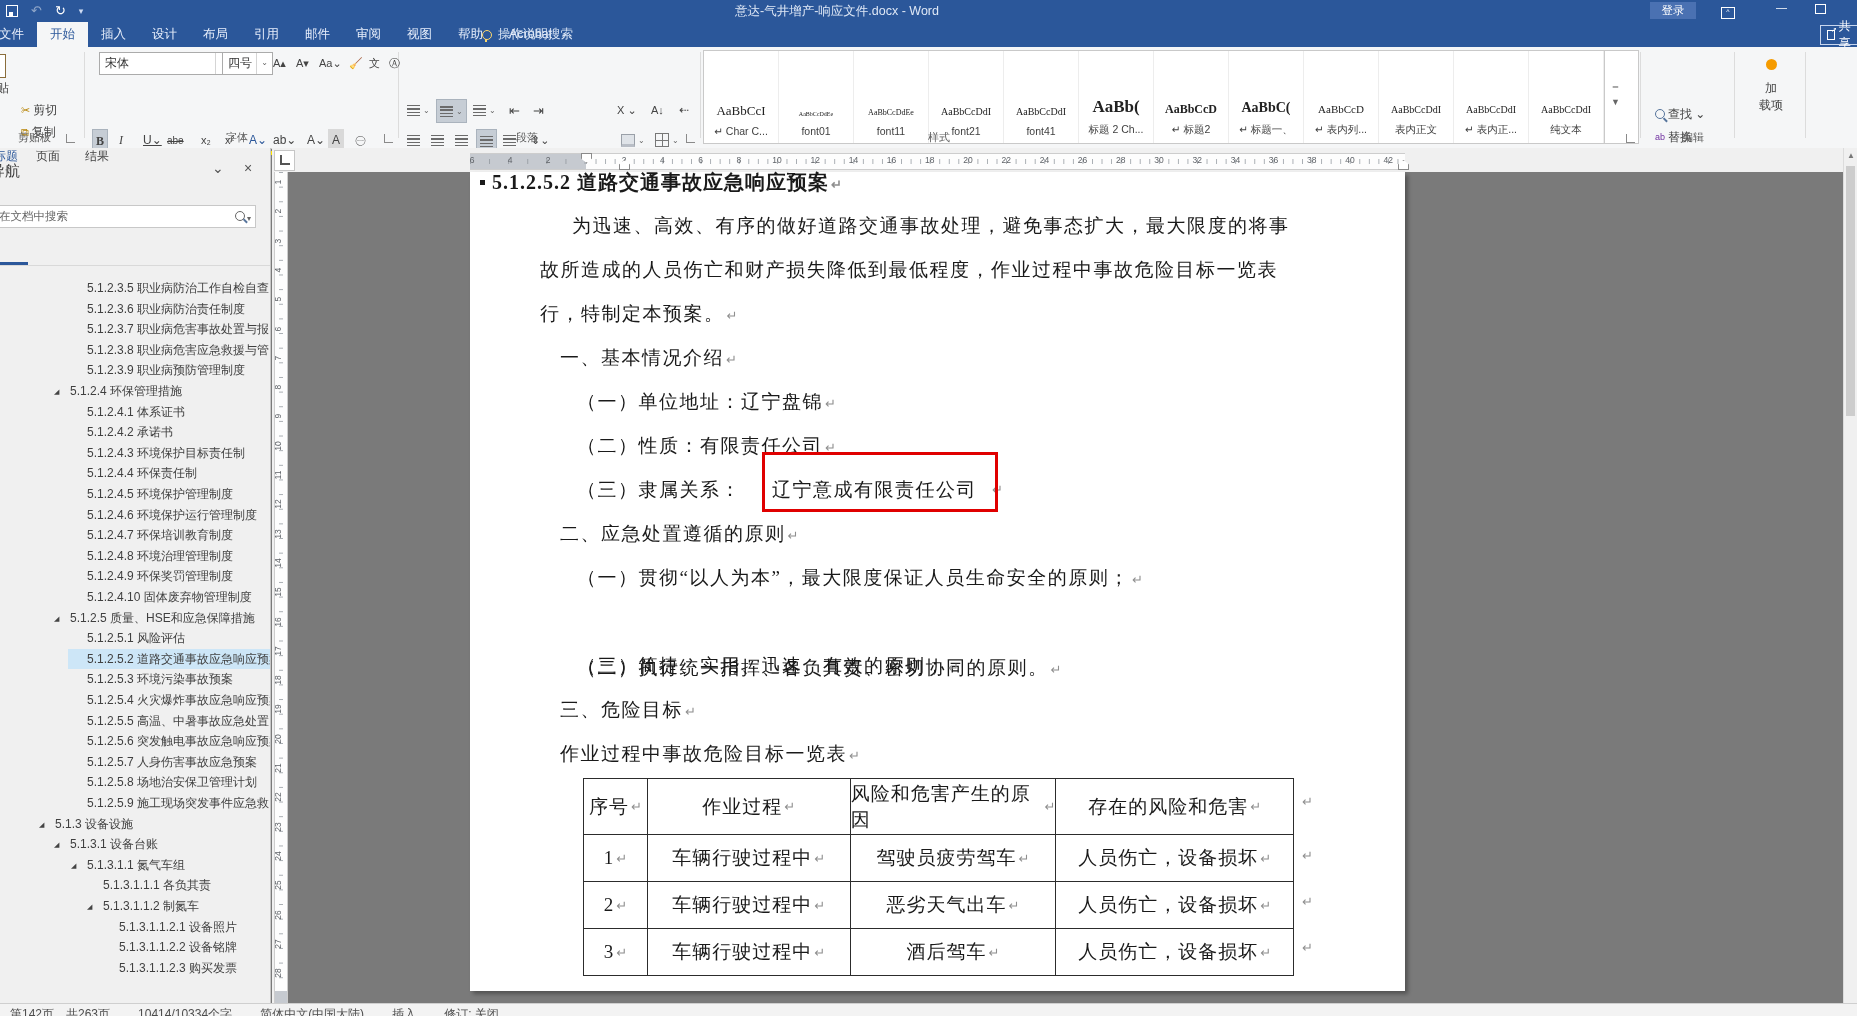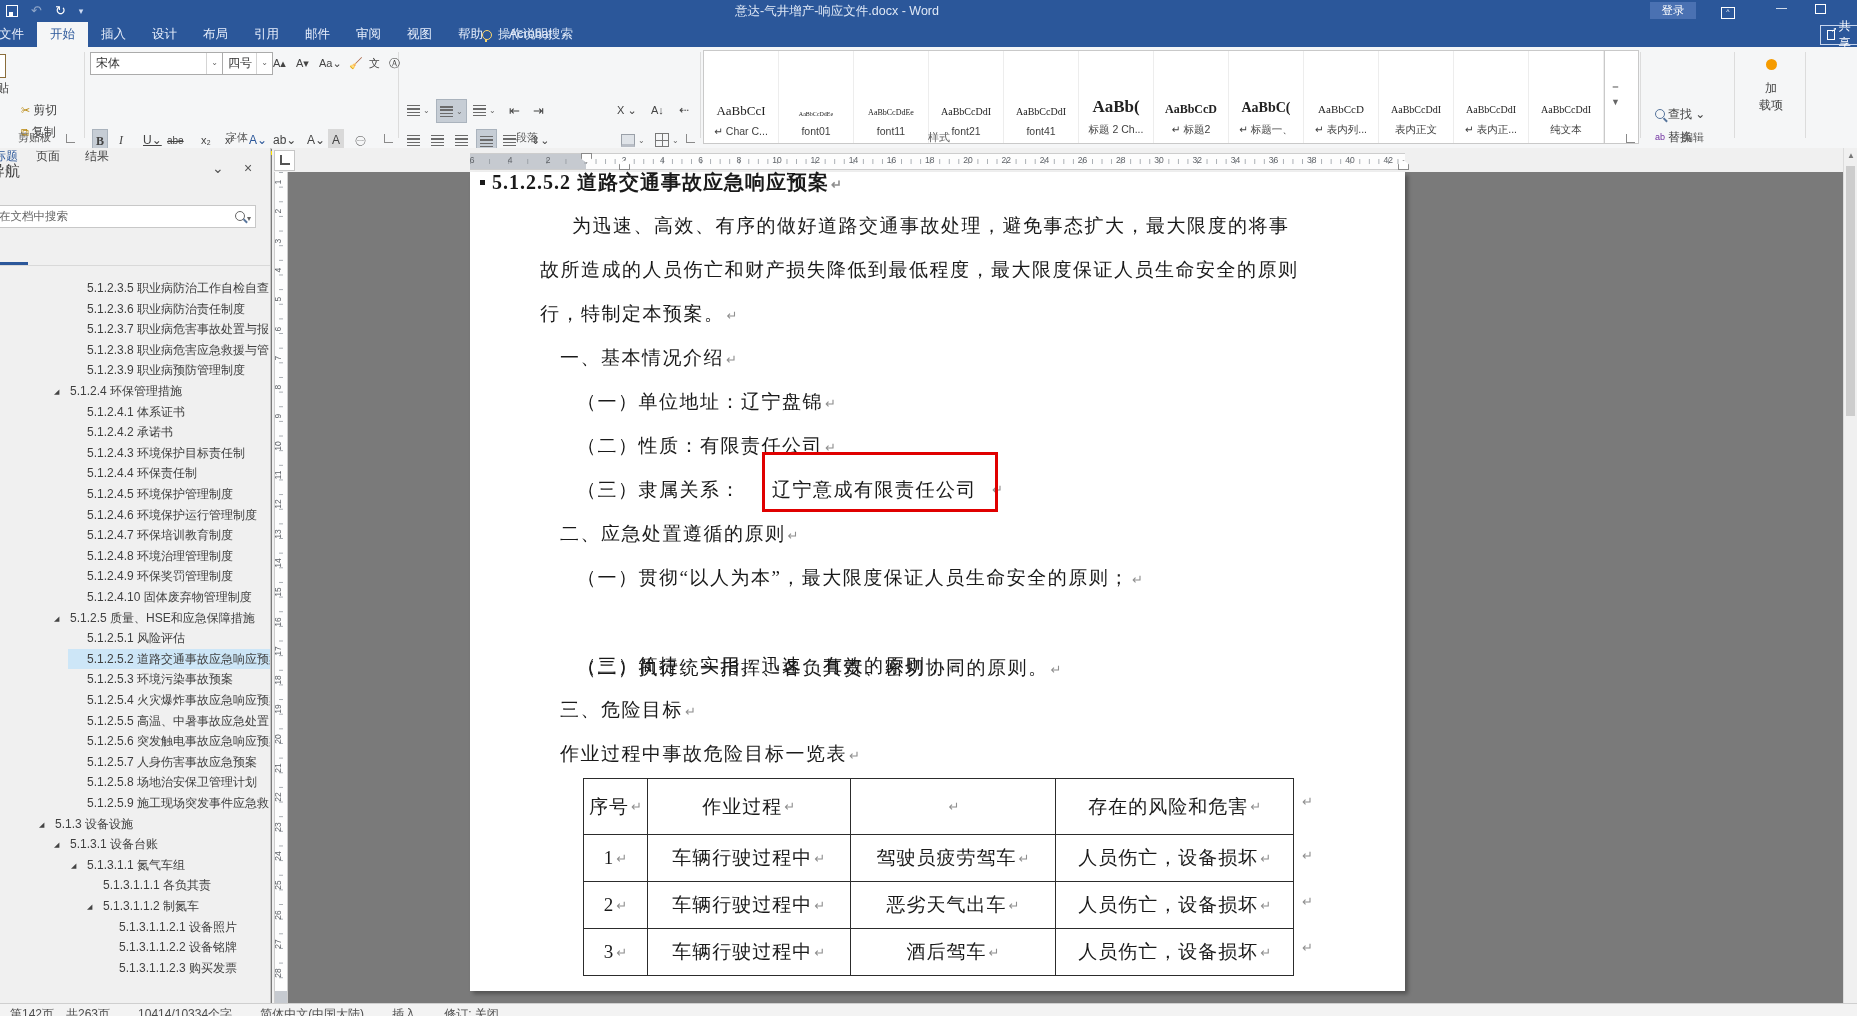--- a/index.html
+++ b/index.html
@@ -183,21 +183,21 @@
       <div class="abs btn" style="left: 18px; top: 74px;">
         <div style="font-size: 11px; color: rgb(184, 134, 11);">⧉</div>
         <div>复制</div>
       </div>
       <div class="abs btn" style="left: 18px; top: 96px;">
         <div style="font-size: 11px; color: rgb(184, 134, 11);">🖌</div>
         <div>格式刷</div>
       </div>
       <div class="abs gl" style="left: 18px;">剪贴板</div>
       <div class="abs launch" style="left: 66px;"></div>
-      <div class="abs combo" style="left: 90px; top: 5px; width: 126px;">
+      <div class="abs combo" style="left: 99px; top: 5px; width: 126px;">
         <div>宋体</div>
         <div class="ca">⌄</div>
       </div>
       <div class="abs combo" style="left: 222px; top: 5px; width: 44px;">
         <div>四号</div>
         <div class="ca">⌄</div>
       </div>
       <div class="abs btn" style="left: 270px; top: 5px; font-size: 11px;">A▴</div>
       <div class="abs btn" style="left: 293px; top: 5px; font-size: 11px;">A▾</div>
       <div class="abs btn" style="left: 316px; top: 5px; font-size: 11px;">Aa⌄</div>
@@ -530,21 +530,21 @@
       <div class="vr-num" style="top: 766.8px;">27</div>
       <div class="vr-num" style="top: 796.1px;">28</div>
     </div>
 
   <div class="abs page" id="page">
     <span class="hbullet"></span>
     <div class="dhead"><span>5.1.2.5.2 道路交通事故应急响应预案</span><span class="pm">↵</span></div>
     <div class="abs redbox"></div>
     <div id="doclines">
         <div class="dline" style="left: 90px; top: 42px; margin-left: 12px;"><span>为迅速、高效、有序的做好道路交通事故处理，避免事态扩大，最大限度的将事</span></div>
-        <div class="dline" style="left: 70px; top: 86px;"><span>故所造成的人员伤亡和财产损失降低到最低程度，最大限度保证人员生命安全的原则</span></div>
+        <div class="dline" style="left: 70px; top: 86px;"><span>故所造成的人员伤亡和财产损失降低到最低程度，作业过程中事故危险目标一览表</span></div>
         <div class="dline" style="left: 70px; top: 130px;"><span>行，特制定本预案。</span><span class="pm">↵</span></div>
         <div class="dline" style="left: 90px; top: 174px;"><span>一、基本情况介绍</span><span class="pm">↵</span></div>
         <div class="dline" style="left: 107px; top: 218px;"><span>（一）单位地址：辽宁盘锦</span><span class="pm">↵</span></div>
         <div class="dline" style="left: 107px; top: 262px;"><span>（二）性质：有限责任公司</span><span class="pm">↵</span></div>
         <div class="dline" style="left: 107px; top: 306px;"><span>（三）隶属关系：</span><span style="position: absolute; left: 195px;">辽宁意成有限责任公司</span><span class="pm" style="position: absolute; left: 413px;">↵</span></div>
         <div class="dline" style="left: 90px; top: 350px;"><span>二、应急处置遵循的原则</span><span class="pm">↵</span></div>
         <div class="dline" style="left: 107px; top: 394px;"><span>（一）贯彻“以人为本”，最大限度保证人员生命安全的原则；</span><span class="pm">↵</span></div>
         <div class="dline" style="left: 107px; top: 438px; margin-top: 46px;"><span>（二）执行统一指挥、各负其责、密切协同的原则。</span><span class="pm">↵</span></div>
         <div class="dline" style="left: 107px; top: 482px;"><span>（三）简捷、实用、迅速、有效的原则；</span><span class="pm">↵</span></div>
         <div class="dline" style="left: 90px; top: 526px;"><span>三、危险目标</span><span class="pm">↵</span></div>
@@ -554,20 +554,21 @@
         <div class="trow first">
           <div class="tcell" style="width: 63px; height: 55px;">
             <span>序号</span>
             <span class="pm">↵</span>
           </div>
           <div class="tcell" style="width: 202px; height: 55px;">
             <span>作业过程</span>
             <span class="pm">↵</span>
           </div>
           <div class="tcell" style="width: 205px; height: 55px;">
+            <span>风险和危害产生的原因</span>
             <span class="pm">↵</span>
           </div>
           <div class="tcell" style="width: 237px; height: 55px;">
             <span>存在的风险和危害</span>
             <span class="pm">↵</span>
           </div>
         </div>
         <div class="trow">
           <div class="tcell" style="width: 63px; height: 46px;">
             <span>1</span>

